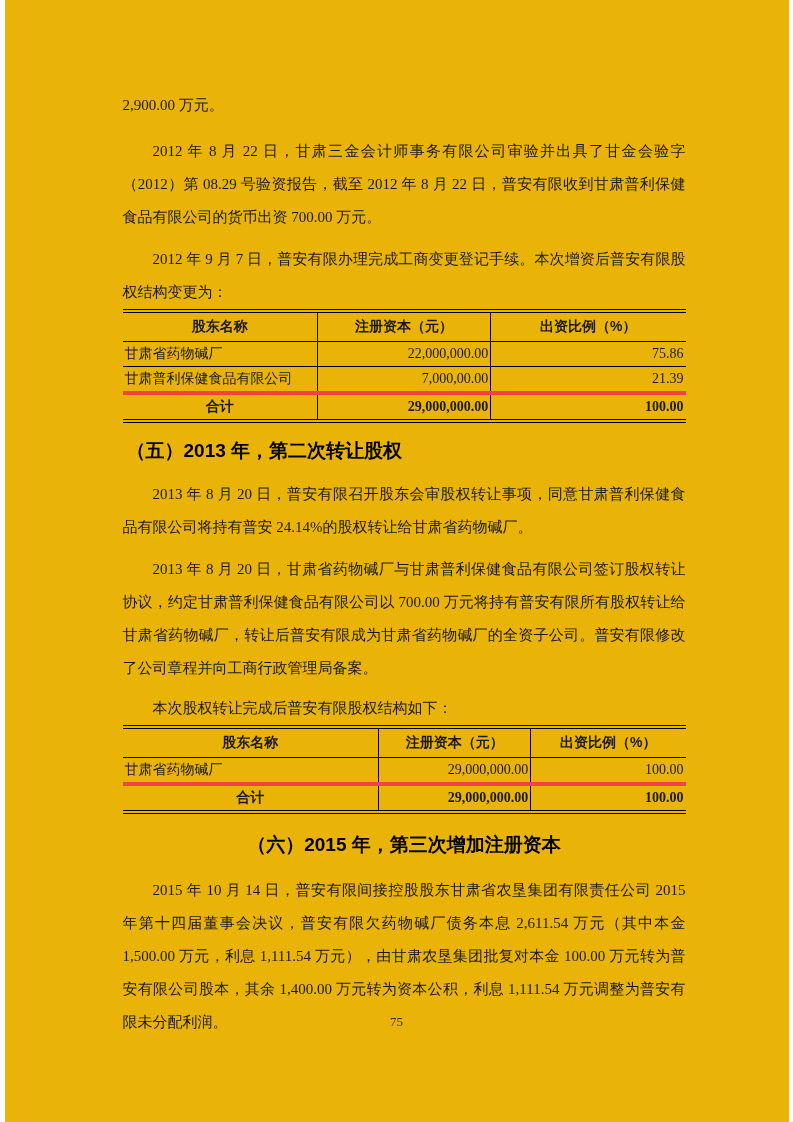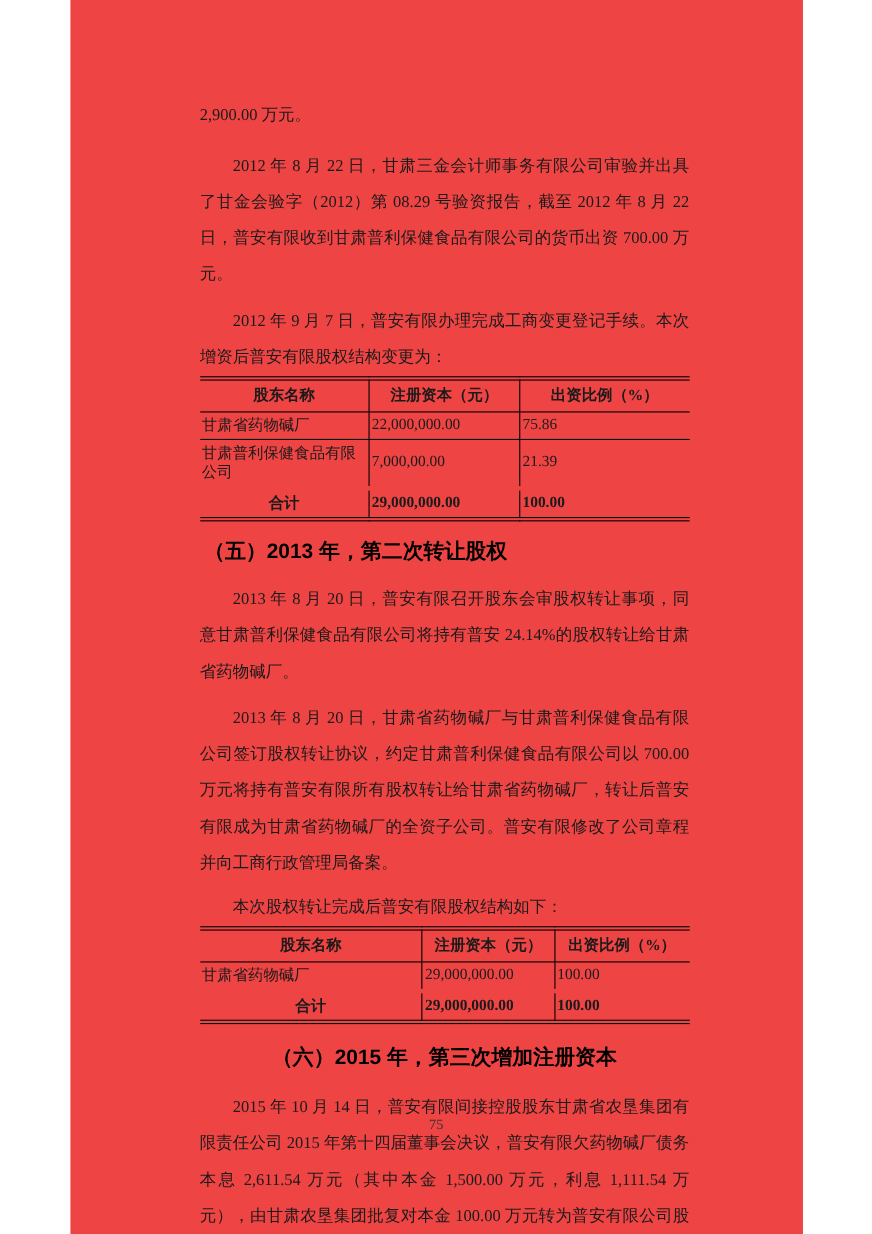--- a/index.html
+++ b/index.html
@@ -1,20 +1,20 @@
 <!DOCTYPE html>
 <html lang="zh"><head>
 <meta charset="utf-8">
 <style>
   html,body{margin:0;padding:0;background:#ffffff;}
   .page{
     position:relative;
-    width:666px;height:1122px;
+    width:784px;height:1122px;
     margin:0 auto;
-    background:#ef4444;
+    background:#eab308;
     box-sizing:border-box;
     padding:89px 103px 0 118px;
     font-family:"Liberation Serif","DejaVu Serif",serif;
     color:#1a1a1a;
     overflow:hidden;
   }
   .para{
     margin:0;
     font-size:15px;
     line-height:33px;
@@ -40,33 +40,33 @@
   #s6-para1{margin-top:15px;}
   table.equity{
     width:100%;
     border-collapse:collapse;
     border-top:4px double #000;
     border-bottom:4px double #000;
     font-size:14px;
     table-layout:fixed;
   }
   table.equity th{
-    font-family:Liberation Serif, serif;
+    font-family:Liberation Sans, sans-serif;
     font-weight:bold;
     text-align:center;
     padding:5px 2px;
     border-bottom:1px solid #000;
   }
   table.equity td{
     padding:3px 2px;
     border-bottom:1px solid #000;
   }
   table.equity .colsep{border-right:1px solid #000;}
   table.equity td.name{text-align:left;}
-  table.equity td.num{text-align:left;font-variant-numeric:tabular-nums;}
+  table.equity td.num{text-align:right;font-variant-numeric:tabular-nums;}
   table.equity tr.total td{
     border-top:4px solid #ef4444;
     border-bottom:none;
     font-weight:bold;
   }
   table.equity tr.total td.name{
     text-align:center;
     font-family:"Liberation Sans","DejaVu Sans",sans-serif;
   }
   #table-2012{margin-top:0;}

